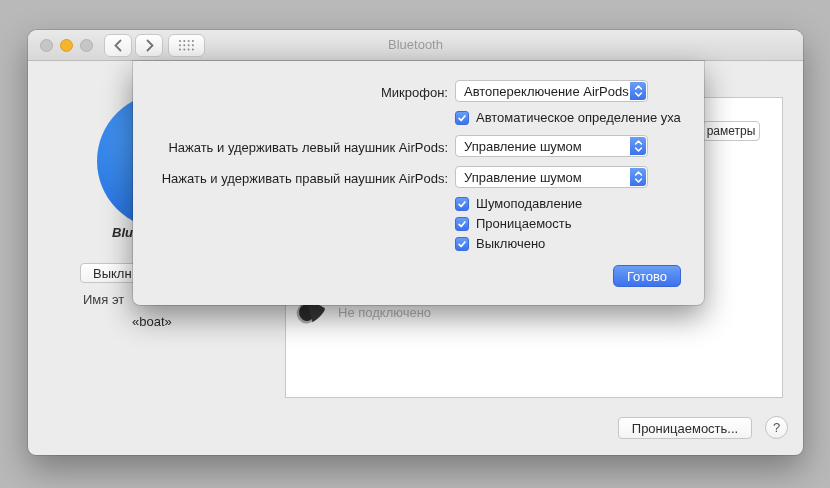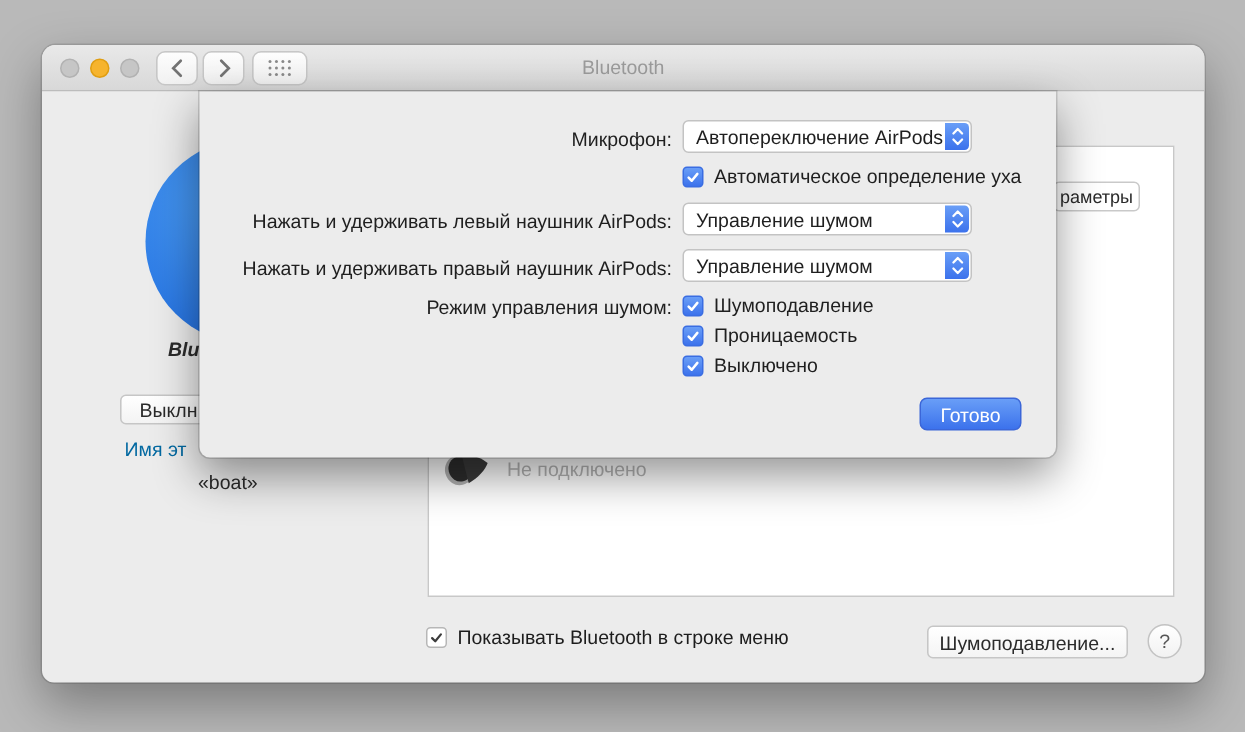--- a/index.html
+++ b/index.html
@@ -52,21 +52,21 @@
   .bt-circle{
     position:absolute;left:69px;top:63px;width:136px;height:136px;border-radius:50%;
     background:radial-gradient(circle at 38% 30%, #4b9df3, var(--bluetooth-blue,#2572e2) 75%);
   }
   .frag-bt{position:absolute;left:84px;top:195px;font-size:13px;font-weight:bold;color:#2b2b2b;white-space:nowrap;font-style:italic;}
   .offbtn{
     position:absolute;left:52px;top:233px;width:88px;height:20px;box-sizing:border-box;
     background:linear-gradient(#ffffff,#f3f3f3);border:1px solid #c6c6c6;border-radius:4px;
     font-size:13px;color:#2b2b2b;text-align:left;padding:0 0 0 12px;overflow:hidden;white-space:nowrap;cursor:default;
   }
-  .frag-name{position:absolute;left:55px;top:262px;font-size:13px;color:#0369a1;white-space:nowrap;}
+  .frag-name{position:absolute;left:55px;top:262px;font-size:13px;color:#404040;white-space:nowrap;}
   .boat{position:absolute;left:104px;top:284px;font-size:13px;color:#2b2b2b;white-space:nowrap;}
 
   
   .device-panel{
     position:absolute;left:257px;top:67px;width:498px;height:301px;box-sizing:border-box;
     background:#ffffff;border:1px solid #c8c8c8;
   }
   .options-btn{
     position:absolute;left:416px;top:23px;width:58px;height:20px;box-sizing:border-box;
     background:#ffffff;border:1px solid #c9c9c9;border-radius:4px;
@@ -183,29 +183,21 @@
       <div class="device-row">
         <svg width="34" height="28" viewBox="0 0 34 28" style="transform:rotate(-14deg)">
           <ellipse cx="11" cy="14" rx="9.5" ry="10" fill="#b0b0b0"></ellipse>
           <ellipse cx="11.8" cy="13.4" rx="7.8" ry="8.4" fill="#2d2d2d"></ellipse>
           <path d="M15 4 C22 6 28 10 30.5 14 C28 18 22 22 15 24 Z" fill="#3a3a3a"></path>
         </svg>
         <span class="status">Не подключено</span>
       </div>
     </div>
 
-    <div class="footer-chk">
-      <span class="chk-white">
-        <svg width="10" height="10" viewBox="0 0 12 12">
-            <path d="M2.5 6.5 L5 9 L9.5 3.5" fill="none" stroke="#3c3c3c" stroke-width="1.8" stroke-linecap="round" stroke-linejoin="round"></path>
-          </svg>
-      </span>
-      <span class="lbl">Показывать Bluetooth в строке меню</span>
-    </div>
-    <button class="advbtn">Шумоподавление...</button>
+    <button class="advbtn">Проницаемость...</button>
     <button class="helpbtn">?</button>
 
   </div>
 
   <div class="sheet">
 
     <div class="slabel" style="top:24px;">Микрофон:</div>
     <div class="popup" style="top:19px;">
       <span class="val">Автопереключение AirPods</span>
       <span class="cap">
@@ -240,21 +232,20 @@
     <div class="popup" style="top:105px;">
       <span class="val">Управление шумом</span>
       <span class="cap">
         <svg width="9" height="14" viewBox="0 0 9 14">
             <path d="M1.6 5 L4.5 2 L7.4 5" fill="none" stroke="#fff" stroke-width="1.5" stroke-linecap="round" stroke-linejoin="round"></path>
             <path d="M1.6 9 L4.5 12 L7.4 9" fill="none" stroke="#fff" stroke-width="1.5" stroke-linecap="round" stroke-linejoin="round"></path>
           </svg>
       </span>
     </div>
 
-    <div class="slabel" style="top:136px;">Режим управления шумом:</div>
 
     <div class="cbrow" style="top:155px;">
       <span class="chk-blue">
         <svg width="10" height="10" viewBox="0 0 12 12">
             <path d="M2.5 6.5 L5 9 L9.5 3.5" fill="none" stroke="#fff" stroke-width="2" stroke-linecap="round" stroke-linejoin="round"></path>
           </svg>
       </span>
       <span class="lbl">Проницаемость</span>
     </div>
 

